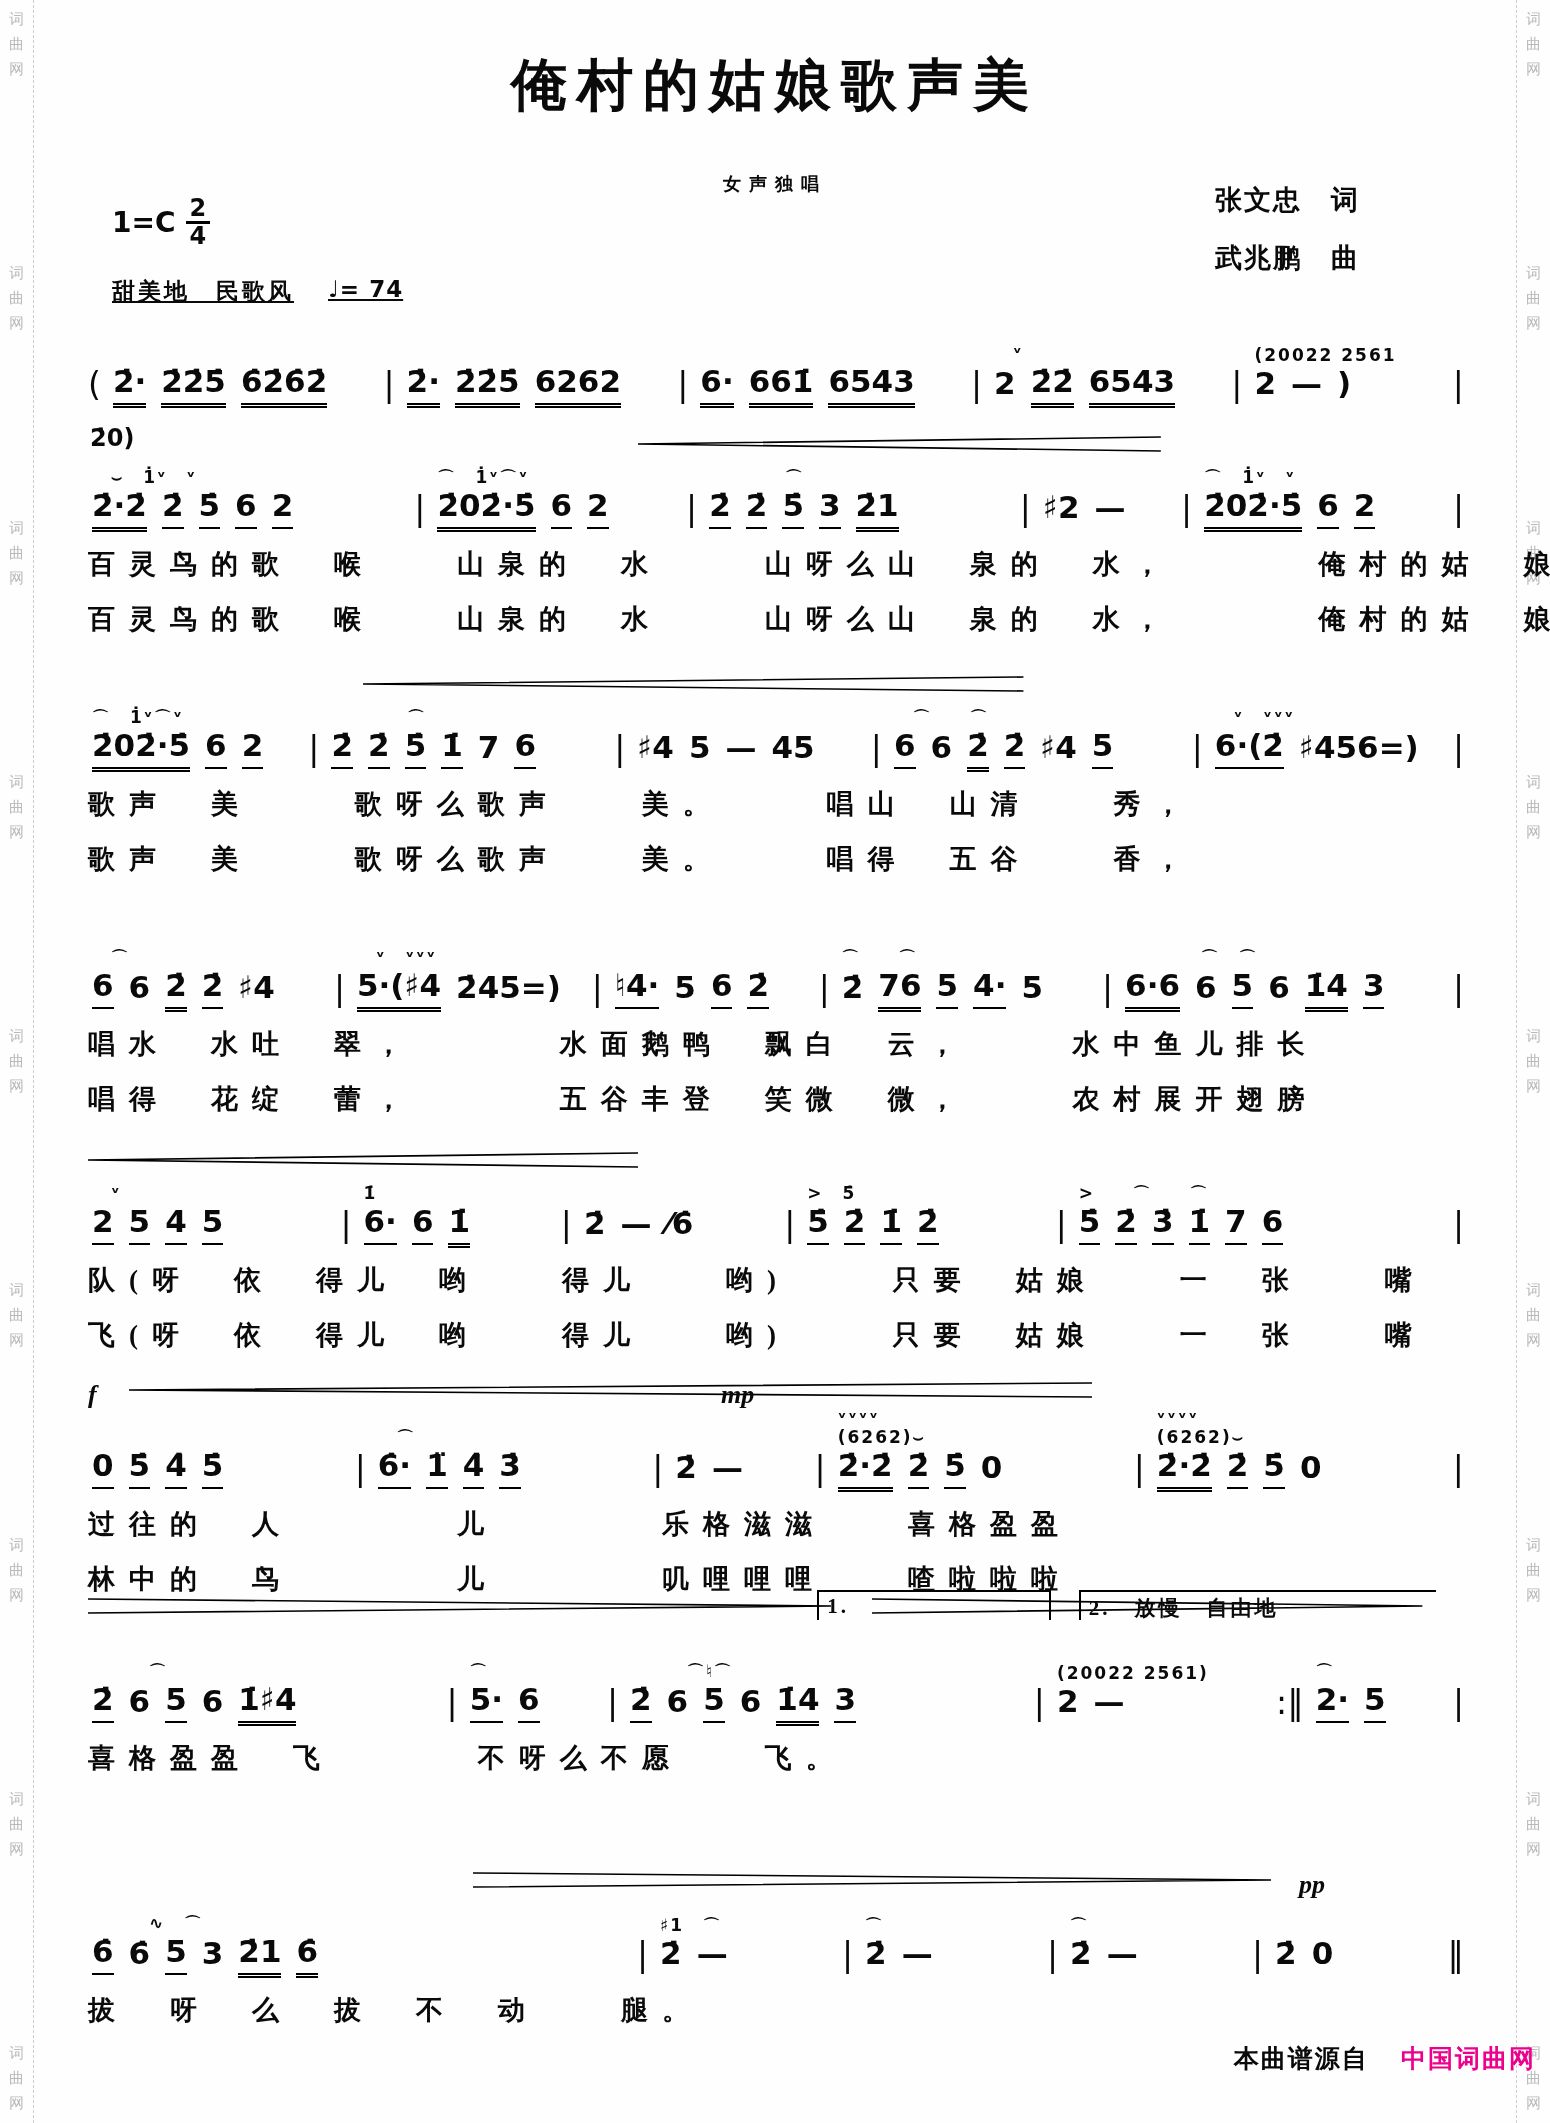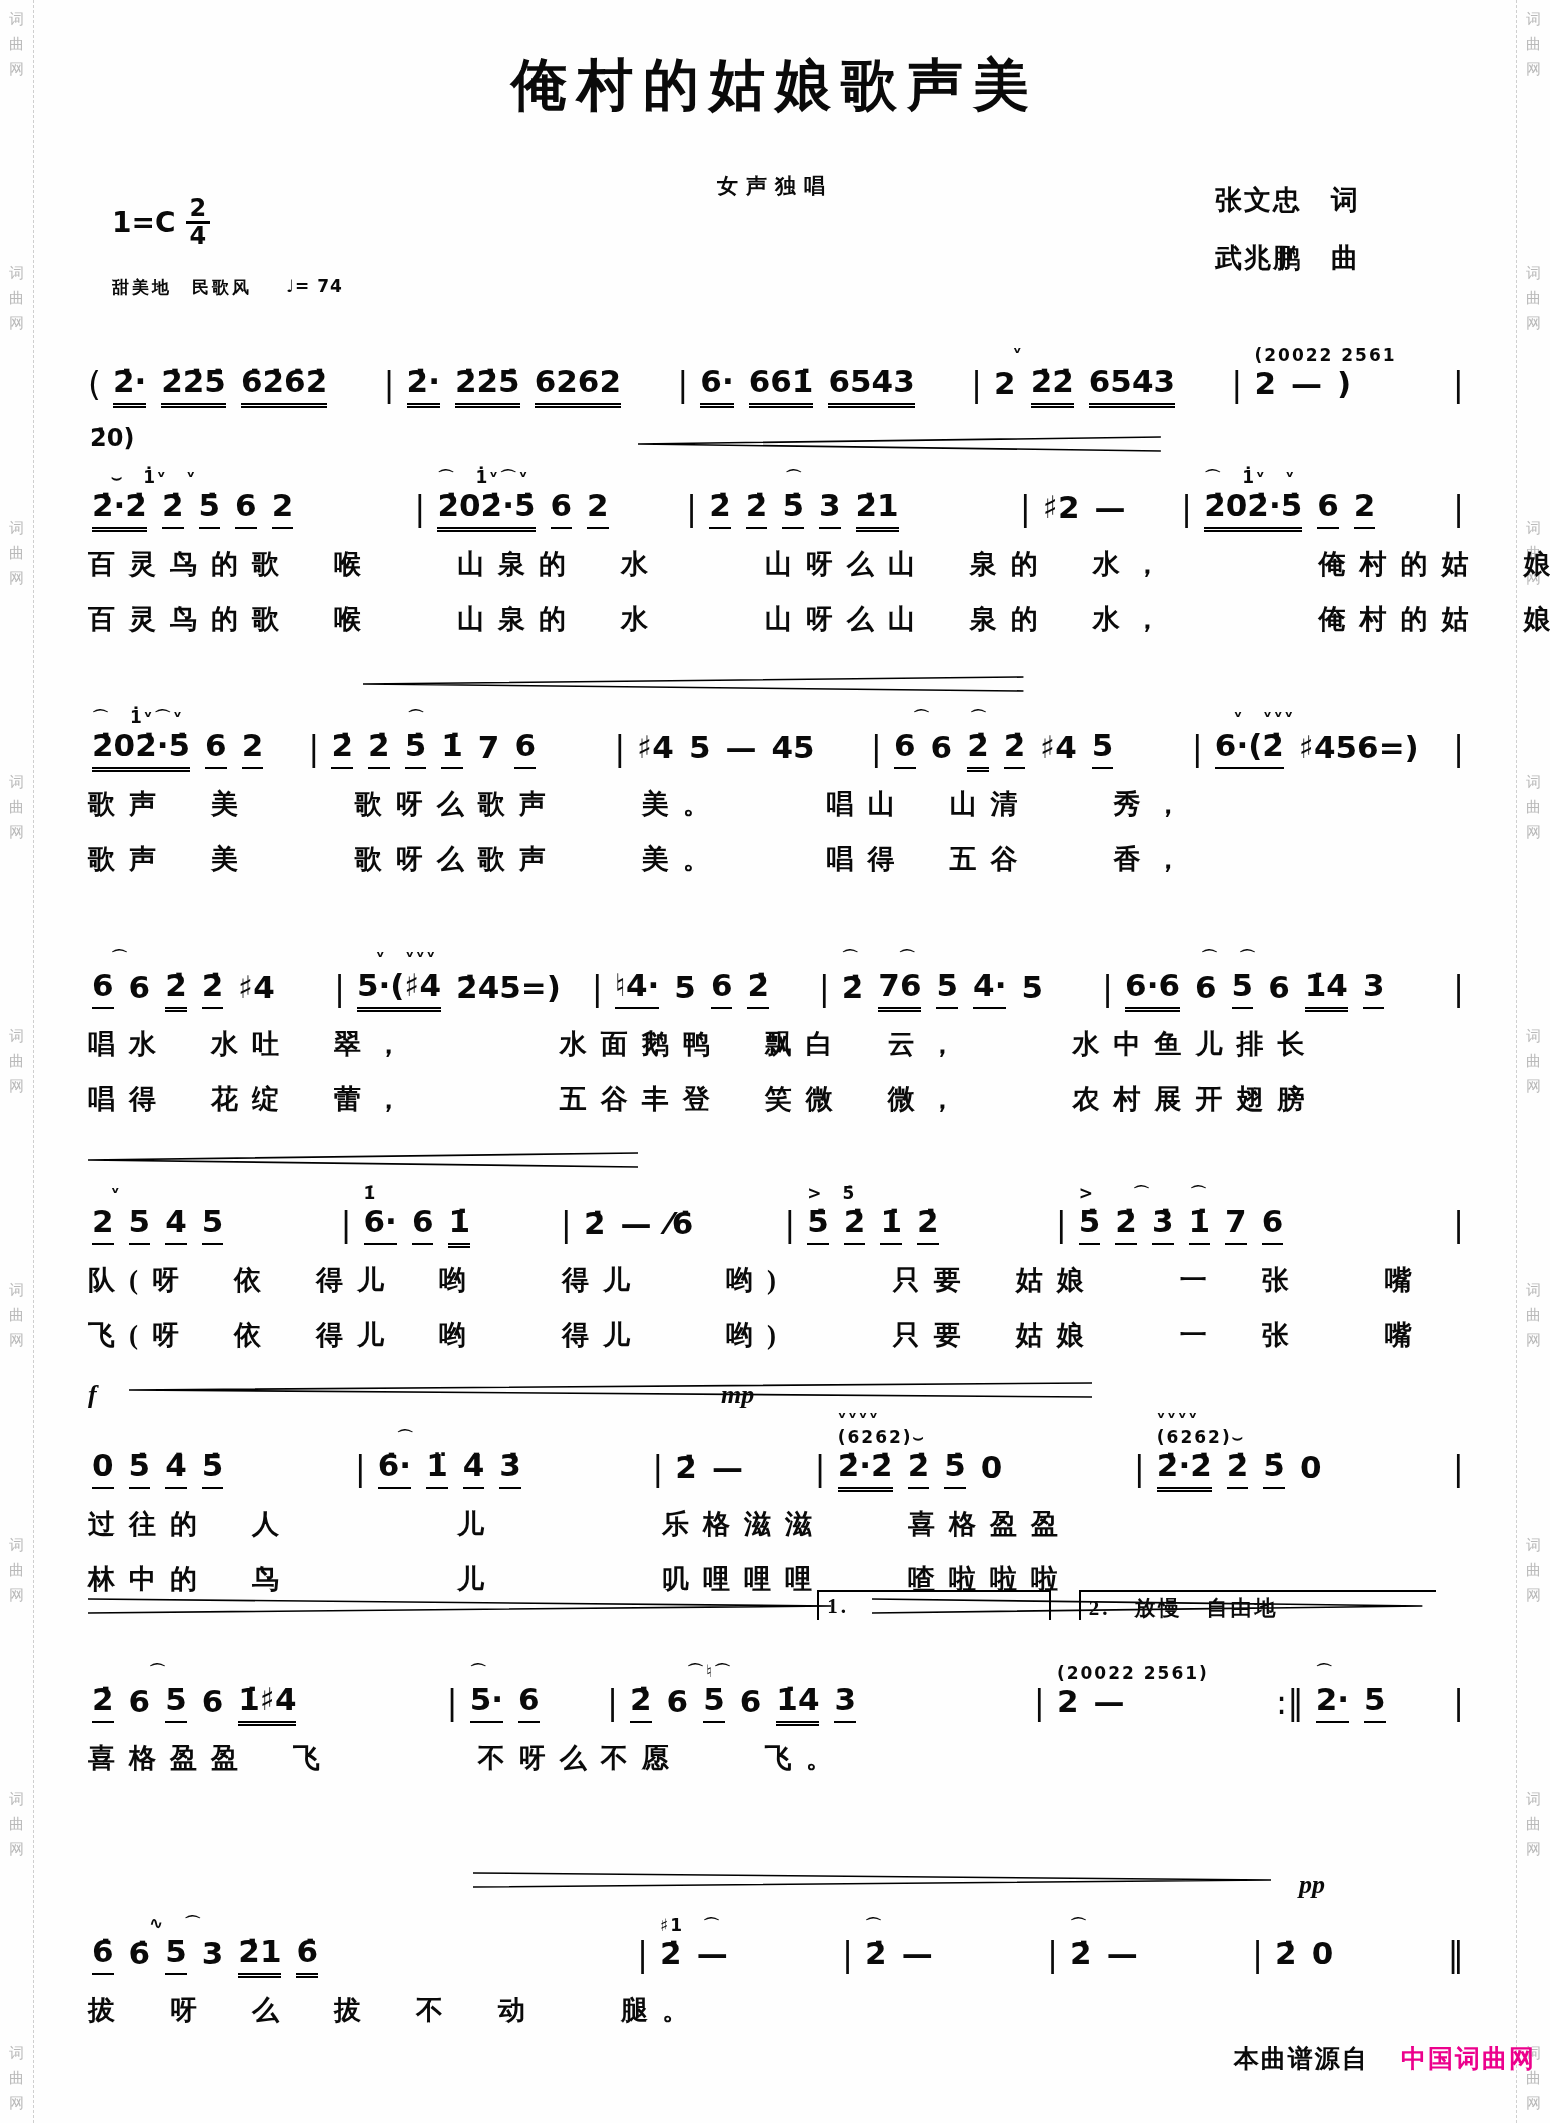--- a/index.html
+++ b/index.html
@@ -8,29 +8,29 @@
   
   .wm{position:absolute;top:0;bottom:0;width:34px;color:#b9b9b9;font-size:15px;
       display:flex;flex-direction:column;align-items:center;justify-content:space-between;
       padding:10px 0;box-sizing:border-box;}
   .wm.left{left:0;border-right:1px dashed #cfcfcf;}
   .wm.right{right:0;border-left:1px dashed #cfcfcf;}
   .wm .grp{display:flex;flex-direction:column;gap:6px;align-items:center;}
   
   .title{position:absolute;top:48px;left:0;right:0;text-align:center;font-size:56px;
          font-weight:900;letter-spacing:10px;margin:0;font-family:Liberation Serif, serif;}
-  .subtitle{position:absolute;top:172px;left:0;right:0;text-align:center;font-size:21px;
+  .subtitle{position:absolute;top:172px;left:0;right:0;text-align:center;font-size:18px;
             font-weight:700;letter-spacing:8px;}
   .keysig{position:absolute;left:112px;top:196px;font-size:28px;font-weight:700;
           font-family:"DejaVu Sans",sans-serif;display:flex;align-items:center;gap:10px;}
   .frac{display:inline-flex;flex-direction:column;text-align:center;font-size:24px;line-height:1.05;}
   .frac .num{border-bottom:3px solid #000;padding:0 4px;}
   .frac .den{padding:0 4px;}
-  .expr{position:absolute;left:112px;top:276px;font-size:17px;font-weight:800;letter-spacing:3px;
-        display:flex;gap:34px;}
+  .expr{position:absolute;left:112px;top:276px;font-size:23px;font-weight:800;letter-spacing:3px;
+        display:flex;gap:34px;text-decoration:underline;}
   .expr .tempo{font-family:"DejaVu Sans",sans-serif;letter-spacing:1px;}
   .credit{position:absolute;left:1215px;width:230px;font-size:27px;font-weight:800;letter-spacing:2px;}
   .credit.lyr{top:182px;}
   .credit.cmp{top:240px;}
   
   #score{position:absolute;left:0;top:0;width:100%;height:100%;}
   .system{position:absolute;left:88px;width:1376px;}
   .notes-row{display:flex;align-items:flex-end;gap:8px;}
   .measure{display:flex;flex-direction:column;justify-content:flex-end;padding:0 4px;}
   .above{height:32px;display:flex;align-items:flex-end;font-size:17px;font-weight:700;

